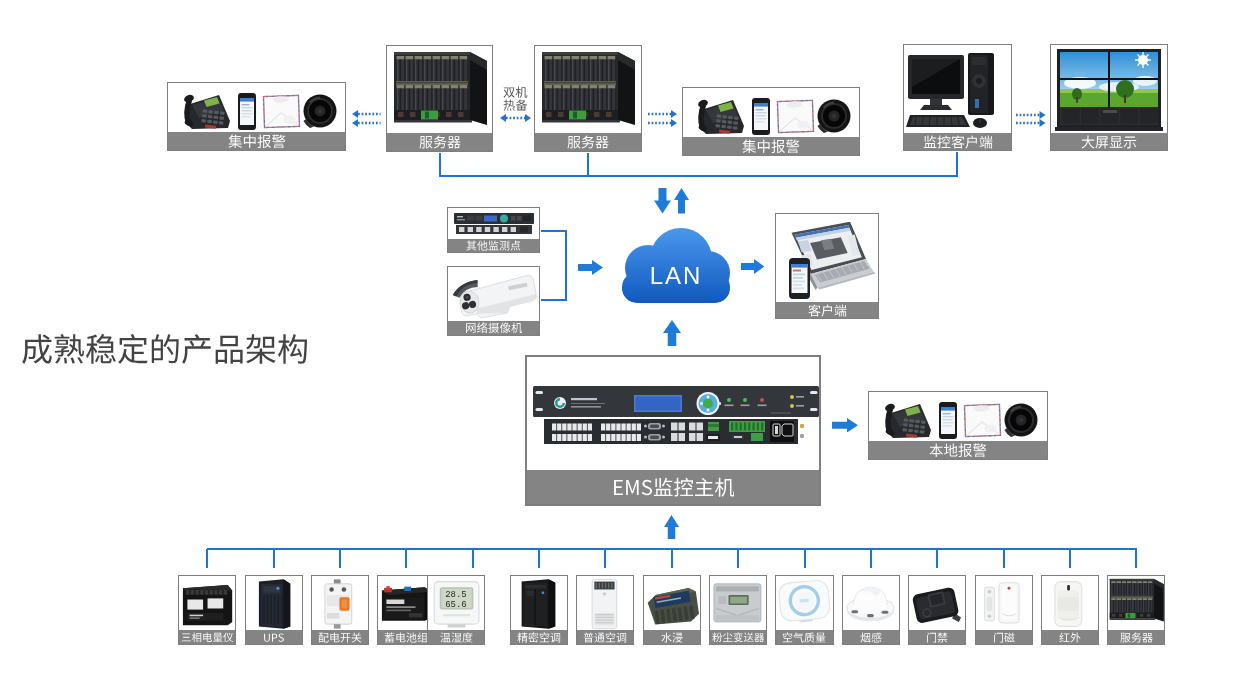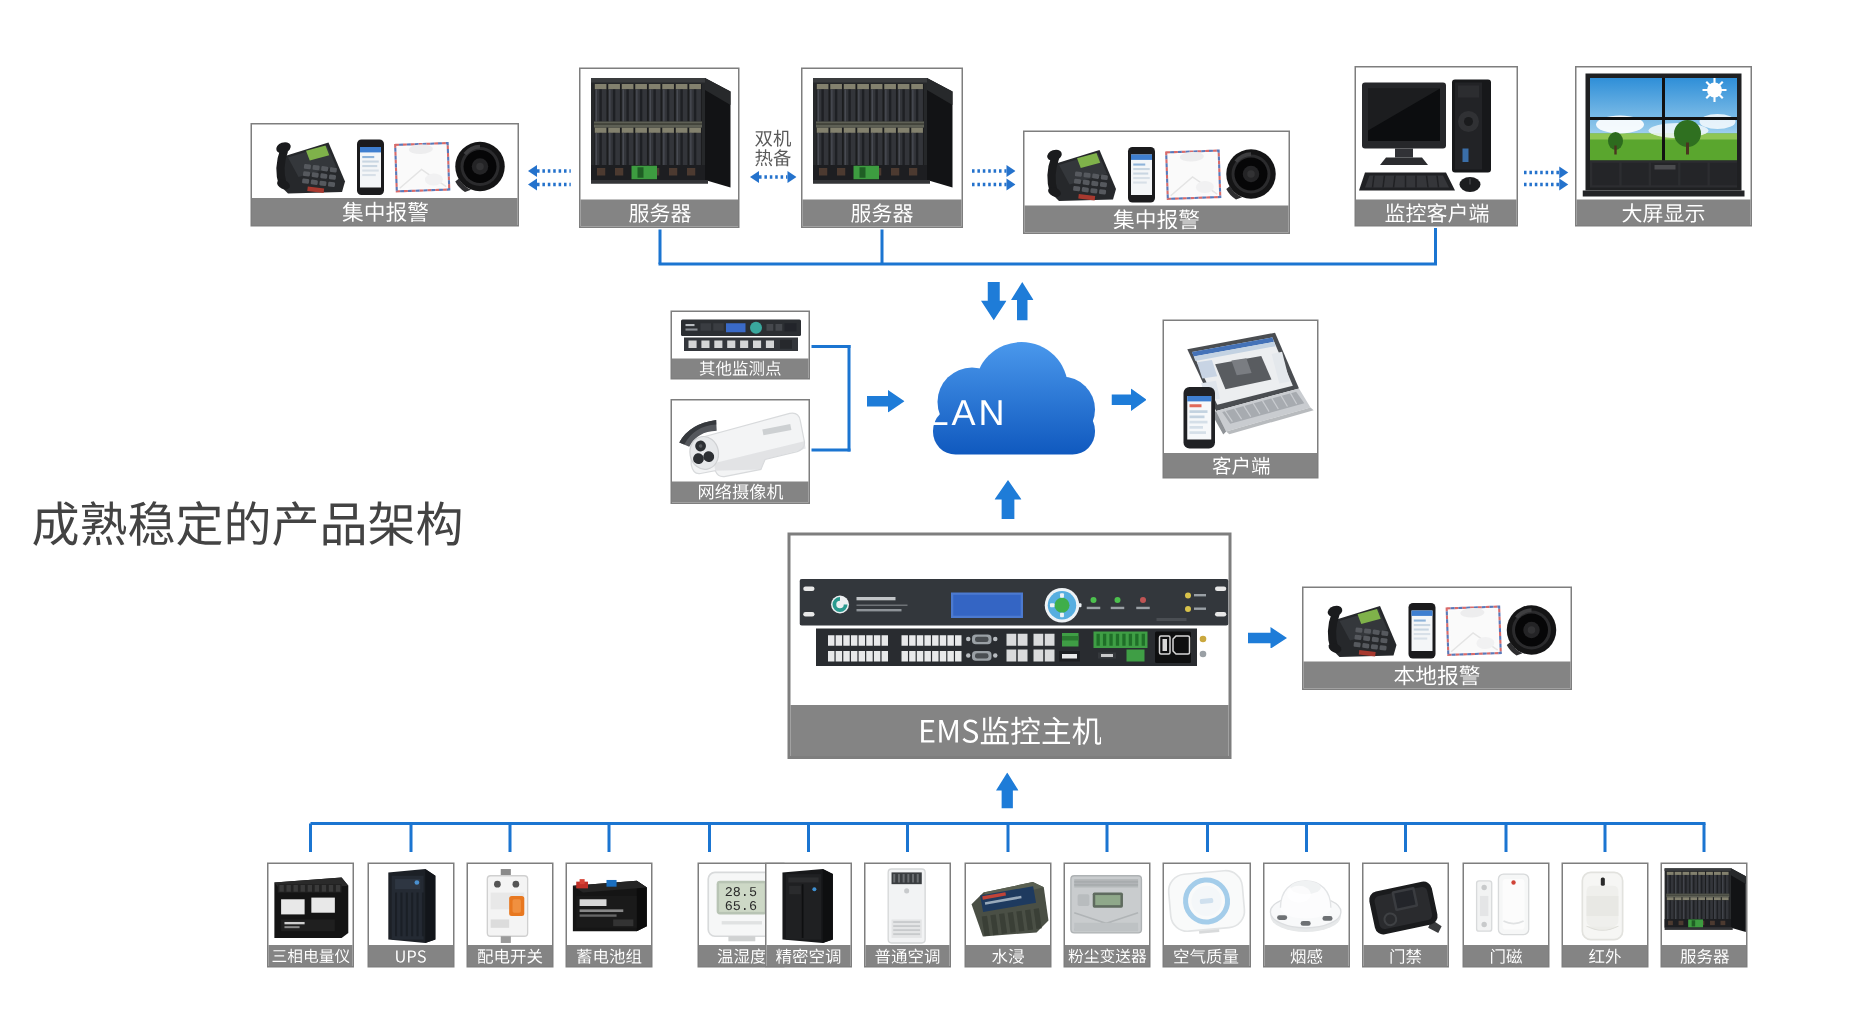--- a/index.html
+++ b/index.html
@@ -813,21 +813,21 @@
           <stop offset="1" stop-color="#0f58be"></stop>
         </linearGradient>
       </defs>
       <g fill="url(#cl)">
         <circle cx="29" cy="40" r="23"></circle>
         <circle cx="62" cy="31" r="31"></circle>
         <circle cx="89" cy="45" r="22"></circle>
         <rect x="3" y="44" width="108" height="31" rx="15"></rect>
       </g>
     </svg>
-    <div style="position:absolute;left:619px;top:262px;width:114px;display:flex;font-family:'Liberation Sans';font-size:24px;color:#fff;letter-spacing:2px">
+    <div style="position:absolute;left:619px;top:262px;width:114px;display:flex;justify-content:center;font-family:'Liberation Sans';font-size:24px;color:#fff;letter-spacing:2px">
       <span>LAN</span>
     </div>
     <div class="bx" style="left:178.2px;top:574.5px;width:56.1px;height:68.6px;border-width:1.2px">
       <svg style="position:absolute;left:0px;top:1px" width="56" height="54" viewBox="2.5 2 50 48">
         <g transform="translate(2,4)">
           <polygon points="4,8 44,5 48,10 48,38 44,41 4,41" fill="#141414"></polygon>
           <polygon points="4,8 44,5 48,10 8,13" fill="#2a2a2a"></polygon>
           <rect x="6" y="9" width="38" height="5" fill="#222"></rect>
           <rect x="7" y="9.5" width="2.6" height="4" fill="#3a3a3a"></rect>
           <rect x="11.2" y="9.5" width="2.6" height="4" fill="#3a3a3a"></rect>
@@ -928,21 +928,21 @@
         <svg style="display:block;margin-top:0px" width="44.0" height="11.0" viewBox="0 0 4000 1000">
           <g fill="#fff" transform="translate(0,880) scale(1,-1)">
             <path transform="translate(0)" d="M70 603V540H357C303 510 252 488 231 481C203 470 180 464 159 462C166 445 175 414 178 401C196 408 225 411 427 422C346 392 277 370 245 362C190 346 148 337 116 335C123 317 130 286 132 273C167 285 219 286 792 312C815 289 835 266 850 247L905 282C869 329 792 402 724 451L670 421C692 405 715 385 738 365L373 349C485 383 600 427 719 483L657 520C629 506 599 492 570 479L328 469C374 488 421 512 468 540H937V603H554C544 627 526 659 509 683L435 669C448 649 461 625 470 603ZM461 77V2H223V77ZM538 77H776V2H538ZM461 126H223V192H461ZM538 126V192H776V126ZM146 245V-80H223V-51H776V-80H857V245ZM62 775V710H289V640H364V710H632V640H708V710H942V775H708V841H632V775H364V841H289V775Z"></path>
             <path transform="translate(1000)" d="M452 408V264H204V408ZM531 408H788V264H531ZM452 478H204V621H452ZM531 478V621H788V478ZM126 695V129H204V191H452V85C452 -32 485 -63 597 -63C622 -63 791 -63 818 -63C925 -63 949 -10 962 142C939 148 907 162 887 176C880 46 870 13 814 13C778 13 632 13 602 13C542 13 531 25 531 83V191H865V695H531V838H452V695Z"></path>
             <path transform="translate(2000)" d="M93 774C158 746 238 698 278 664L321 727C280 760 198 802 134 829ZM40 499C103 471 180 426 219 394L260 456C221 487 142 529 80 555ZM73 -16 138 -65C195 29 261 154 312 259L255 306C200 193 124 61 73 -16ZM396 742V474L276 427L305 360L396 396V72C396 -40 431 -69 552 -69C579 -69 786 -69 815 -69C926 -69 951 -23 963 116C942 120 911 133 893 146C885 28 874 0 813 0C769 0 589 0 554 0C483 0 470 13 470 71V424L616 482V143H690V510L846 571C845 413 843 308 836 281C830 255 819 251 802 251C790 251 753 251 725 253C735 235 742 203 744 182C775 181 819 182 847 189C878 197 898 216 906 262C915 304 918 449 918 631L922 645L868 666L855 654L849 649L690 588V838H616V559L470 502V742Z"></path>
             <path transform="translate(3000)" d="M48 58 63 -14C157 10 282 42 401 73L394 137C266 106 134 76 48 58ZM481 790V11H380V-58H959V11H872V790ZM553 11V207H798V11ZM553 466H798V274H553ZM553 535V721H798V535ZM66 423C81 430 105 437 242 454C194 388 150 335 130 315C97 278 71 253 49 249C58 231 69 197 73 182C94 194 129 204 401 259C400 274 400 302 402 321L182 281C265 370 346 480 415 591L355 628C334 591 311 555 288 520L143 504C207 590 269 701 318 809L250 840C205 719 126 588 102 555C79 521 60 497 42 493C50 473 62 438 66 423Z"></path>
           </g>
         </svg>
       </div>
     </div>
-    <div class="bx" style="left:465px;top:574.5px;width:56.1px;height:68.6px;border-width:1.2px">
+    <div class="bx" style="left:427px;top:574.5px;width:56.1px;height:68.6px;border-width:1.2px">
       <svg style="position:absolute;left:0px;top:1px" width="56" height="54" viewBox="2.5 2 50 48">
         <g transform="translate(6,4)">
           <rect x="2" y="2" width="40" height="38" rx="4" fill="#f6f7f7" stroke="#d8dadb" stroke-width="1"></rect>
           <rect x="7" y="7" width="30" height="20" rx="2" fill="#b8c4b4"></rect>
           <rect x="8.5" y="8.5" width="27" height="17" fill="#cdd8c6"></rect>
           <text x="31" y="16" font-family="Liberation Mono" font-size="8" fill="#2a2a2a" text-anchor="end">28.5</text>
           <text x="31" y="24.5" font-family="Liberation Mono" font-size="8" fill="#2a2a2a" text-anchor="end">65.6</text>
           <rect x="10" y="31" width="24" height="2" fill="#e0e2e2"></rect>
           <rect x="14" y="40" width="16" height="3" fill="#d0d2d2"></rect>
         </g>

